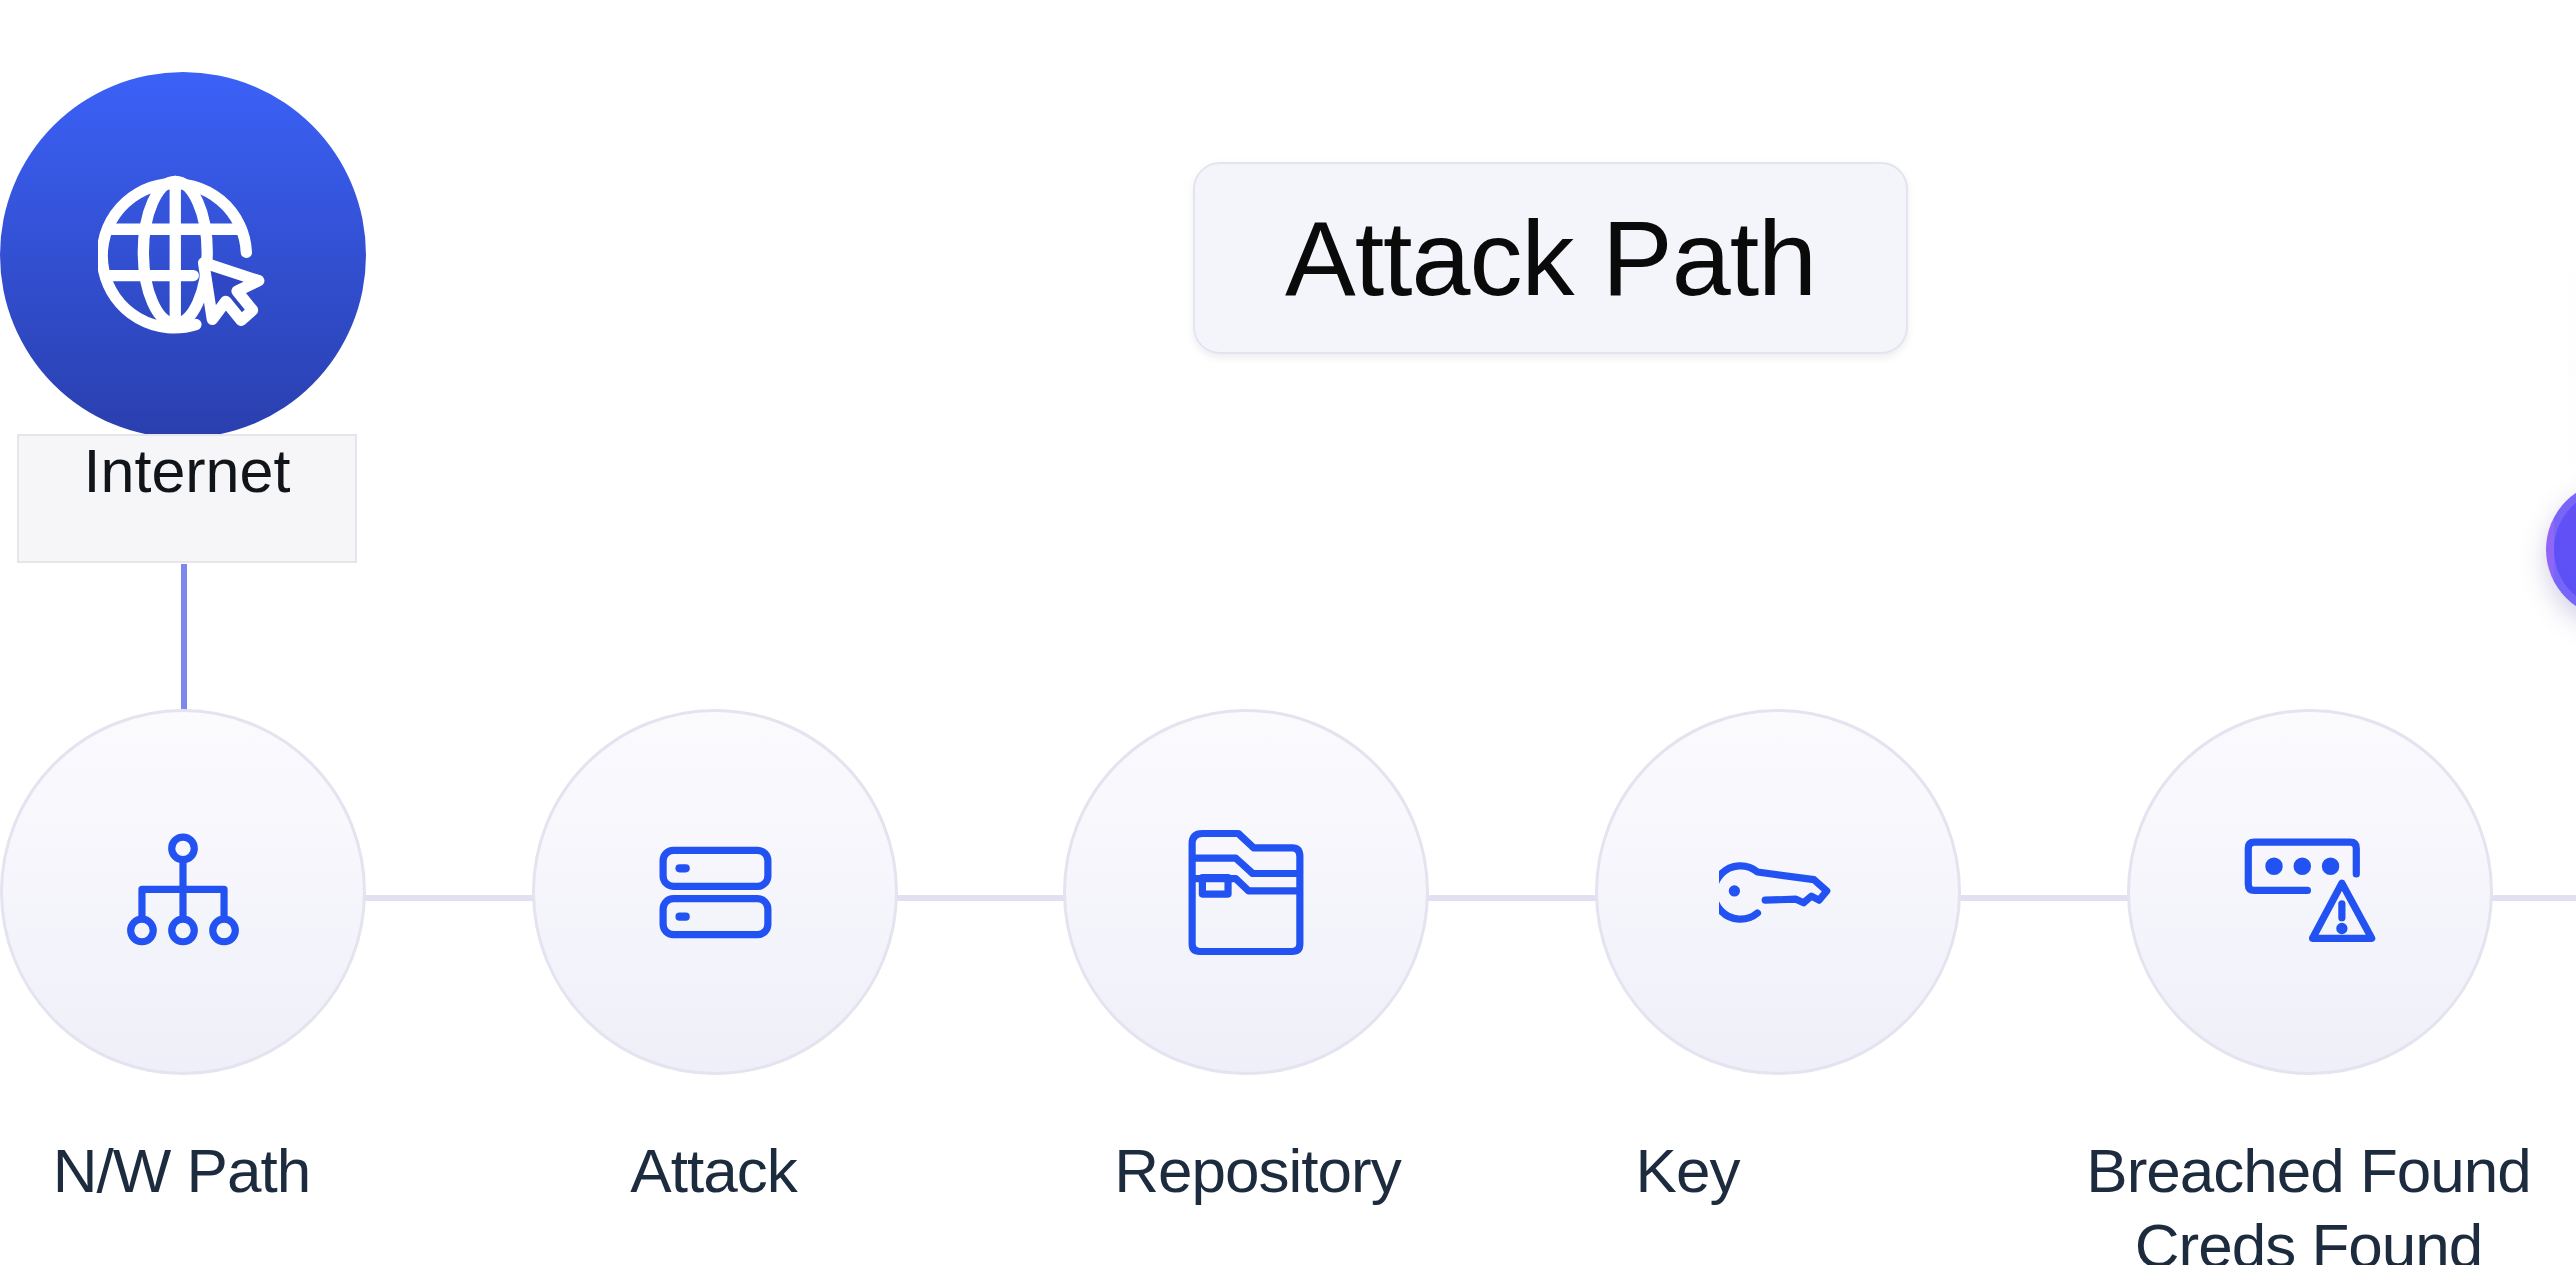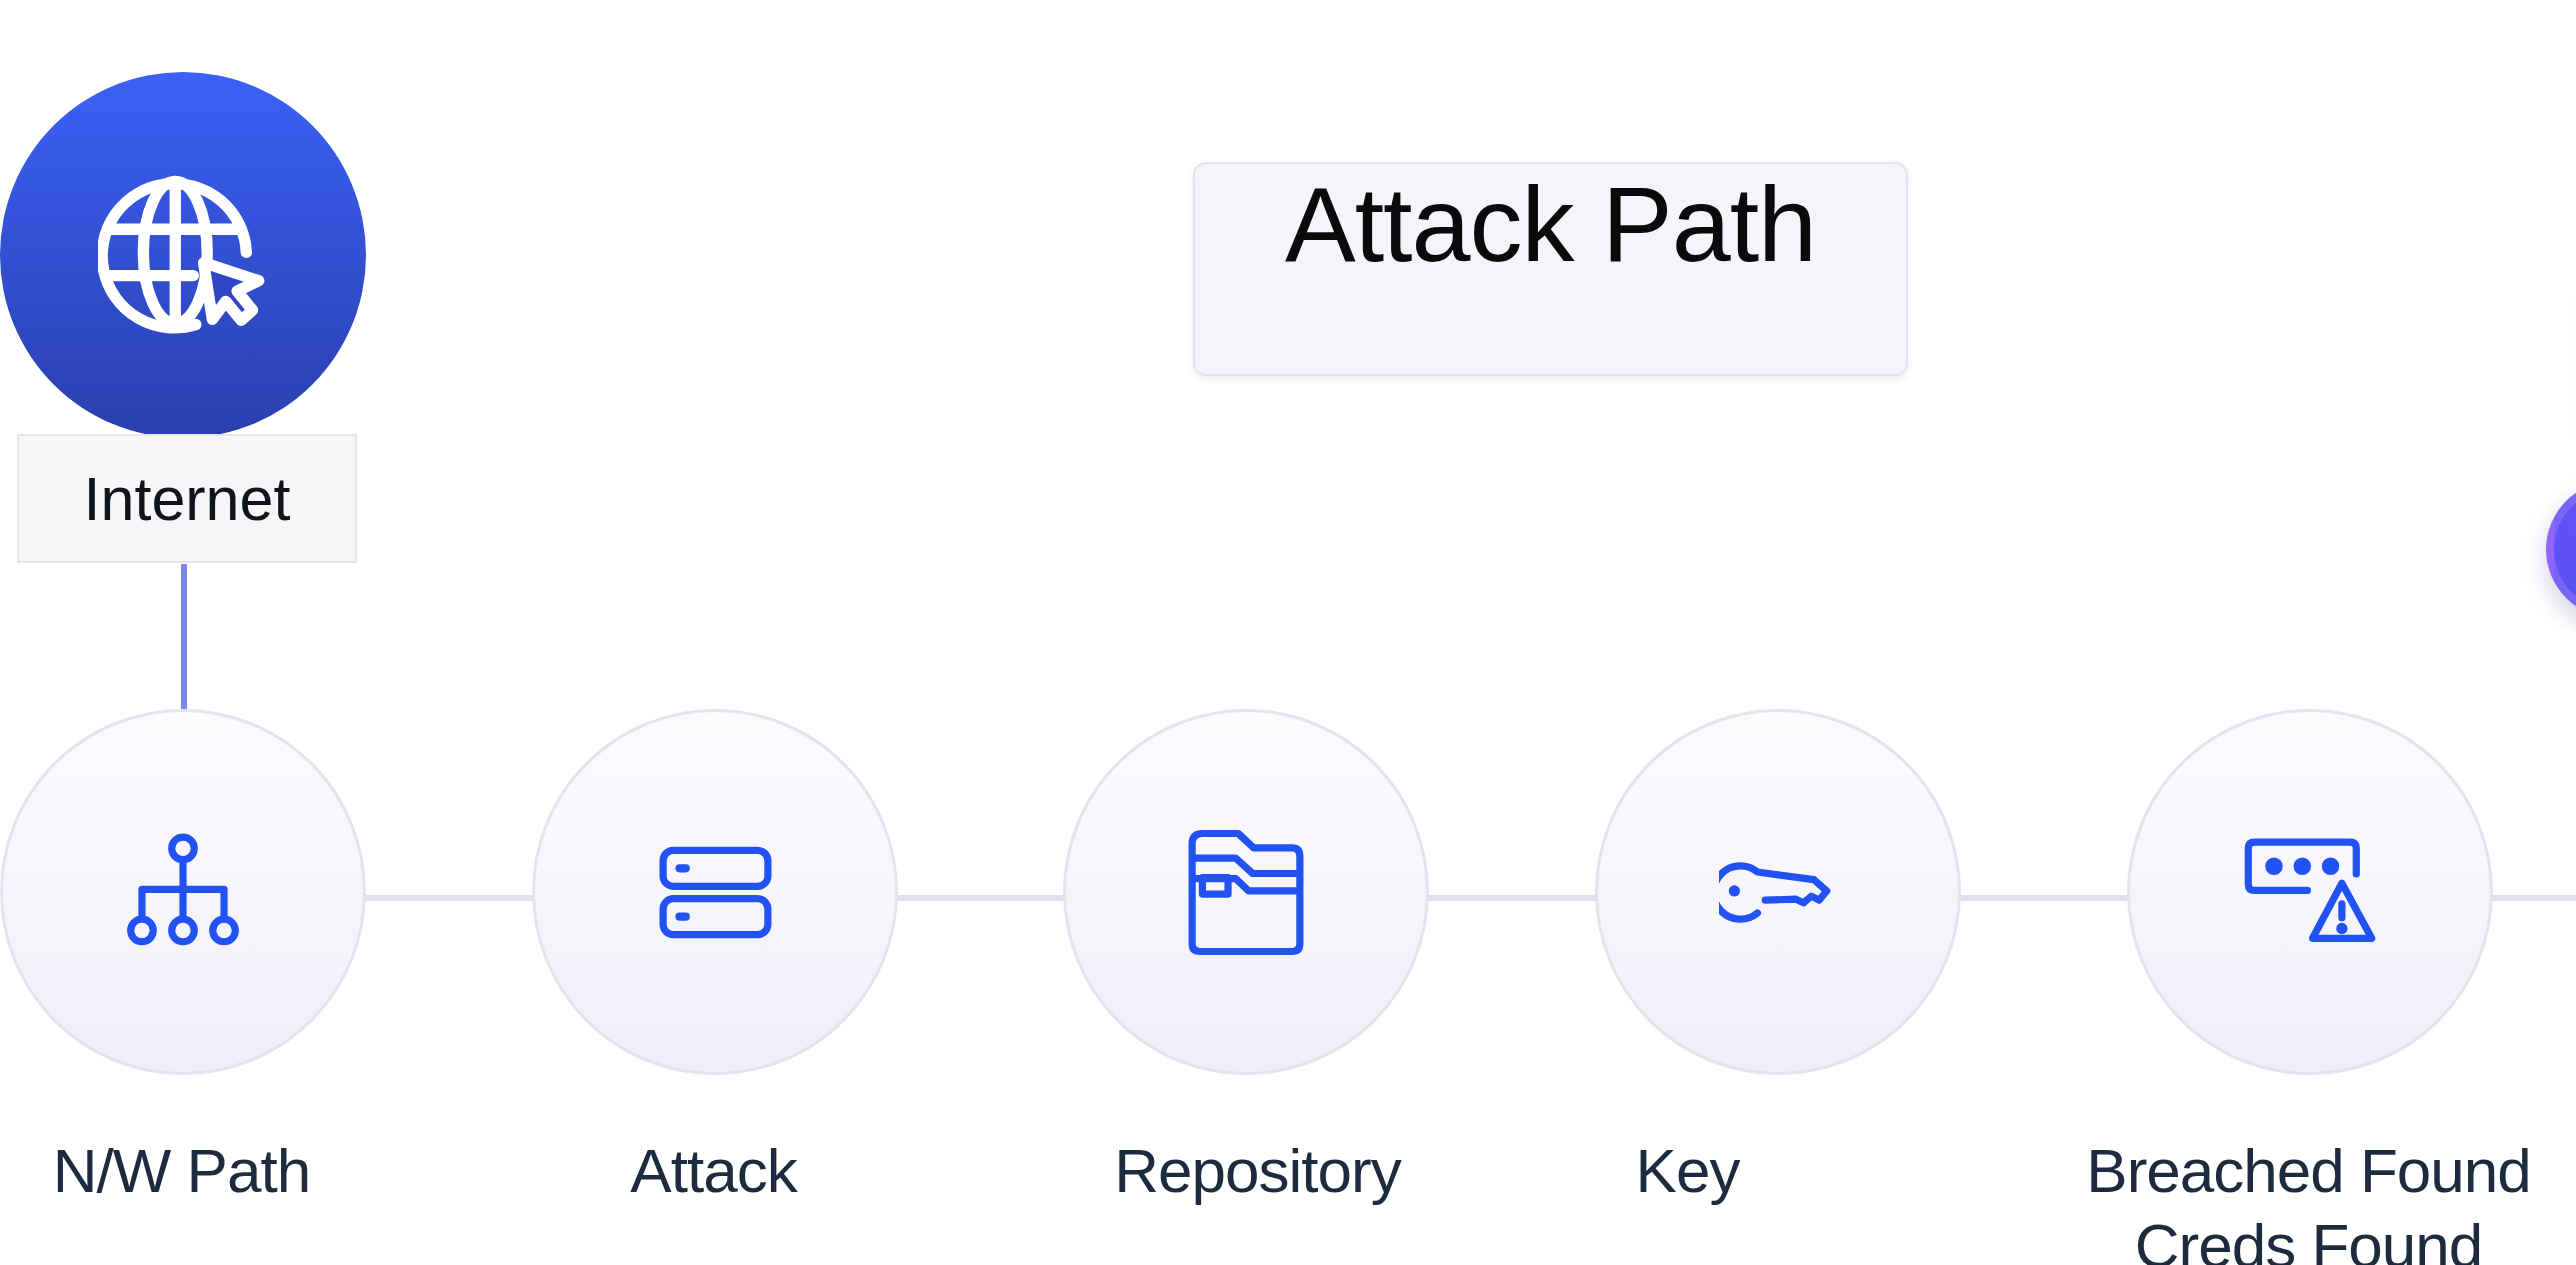--- a/index.html
+++ b/index.html
@@ -10,35 +10,35 @@
   
   .glow { left: 2566px; top: 20.6px; width: 556px; height: 773px;
           background: radial-gradient(ellipse at 50% 45%, rgba(190,188,215,0.55) 0%, rgba(210,208,228,0.35) 40%, rgba(255,255,255,0) 72%); }
 
   
   .hline { position: absolute; top: 895px; height: 5.7px; background: #e2e0f0; }
   .vline { position: absolute; width: 6.2px; }
   .vline.internet { left: 181px; top: 564px; height: 147px; background: #7d87ec; }
 
   
-  .title-box { left: 1193px; top: 162px; width: 715px; height: 214px;
-               background: #f4f4fb; border: 2.6px solid #e4e4f0; border-radius: 13px;
-               box-sizing: border-box; display: flex; align-items: flex-start; justify-content: center;
+  .title-box { left: 1193px; top: 162px; width: 715px; height: 192px;
+               background: #f4f4fb; border: 2.6px solid #e4e4f0; border-radius: 27px;
+               box-sizing: border-box; display: flex; align-items: center; justify-content: center;
                box-shadow: 0 3.1px 7.2px rgba(160,160,190,0.18); }
   .title-text { font-size: 106px; color: #0a0a0a; font-weight: 400; letter-spacing: -1px; }
 
   
   .big-circle { width: 366px; height: 366px; border-radius: 50%; display: flex;
                 align-items: center; justify-content: center; box-sizing: border-box; }
   .globe-circle { left: 0px; top: 72px; background: linear-gradient(180deg, #3b61f7 0%, #2a3fae 100%); }
 
   
   .internet-box { left: 17px; top: 434px; width: 340px; height: 129px; background: #f6f6f8;
                   border: 2.6px solid #e6e6ea; box-sizing: border-box; display: flex;
-                  align-items: center; justify-content: center; }
+                  justify-content: center; }
   .internet-text { font-size: 61px; color: #111418; }
 
   
   .fix-pill { left: 2546px; top: 481px; width: 584px; height: 137px; border-radius: 69px;
               background: linear-gradient(225deg, #9d4ff8 0%, #7652f6 50%, #5950f5 100%);
               border: 8.2px solid rgba(140,120,250,0.55); box-sizing: border-box;
               display: flex; align-items: center; justify-content: center;
               box-shadow: 0 10.3px 26px rgba(110,100,170,0.3); }
 
   

